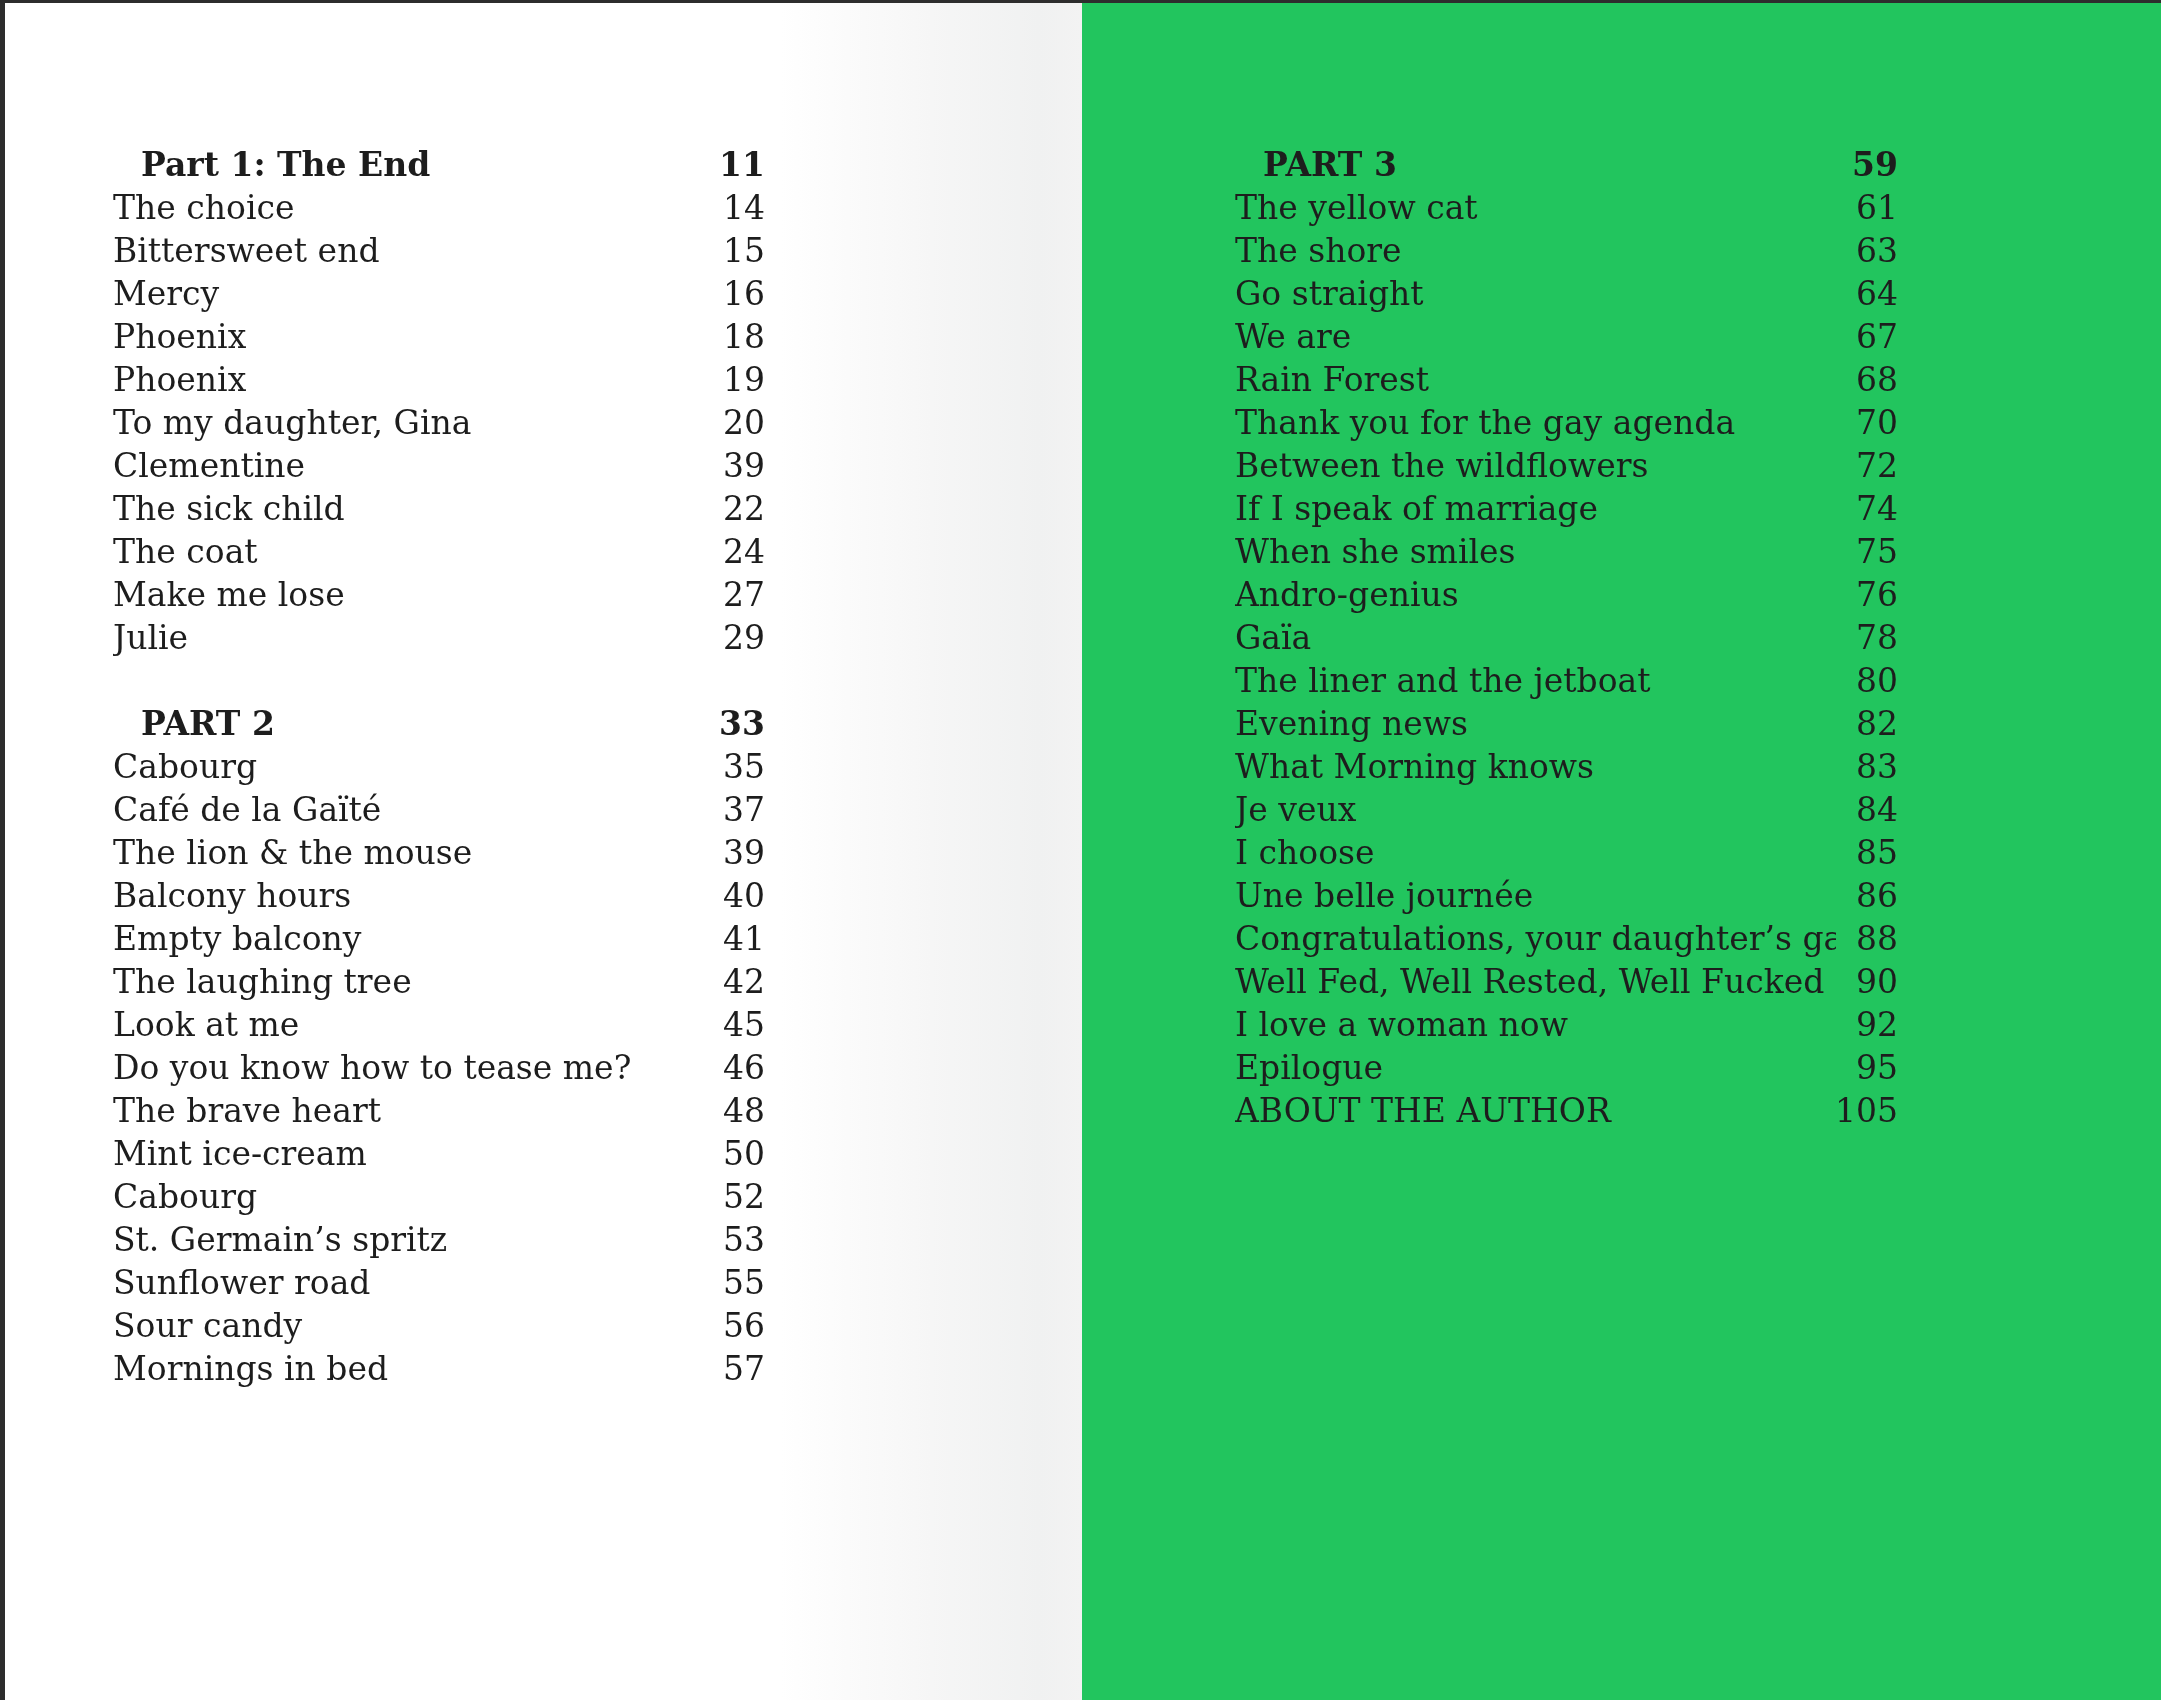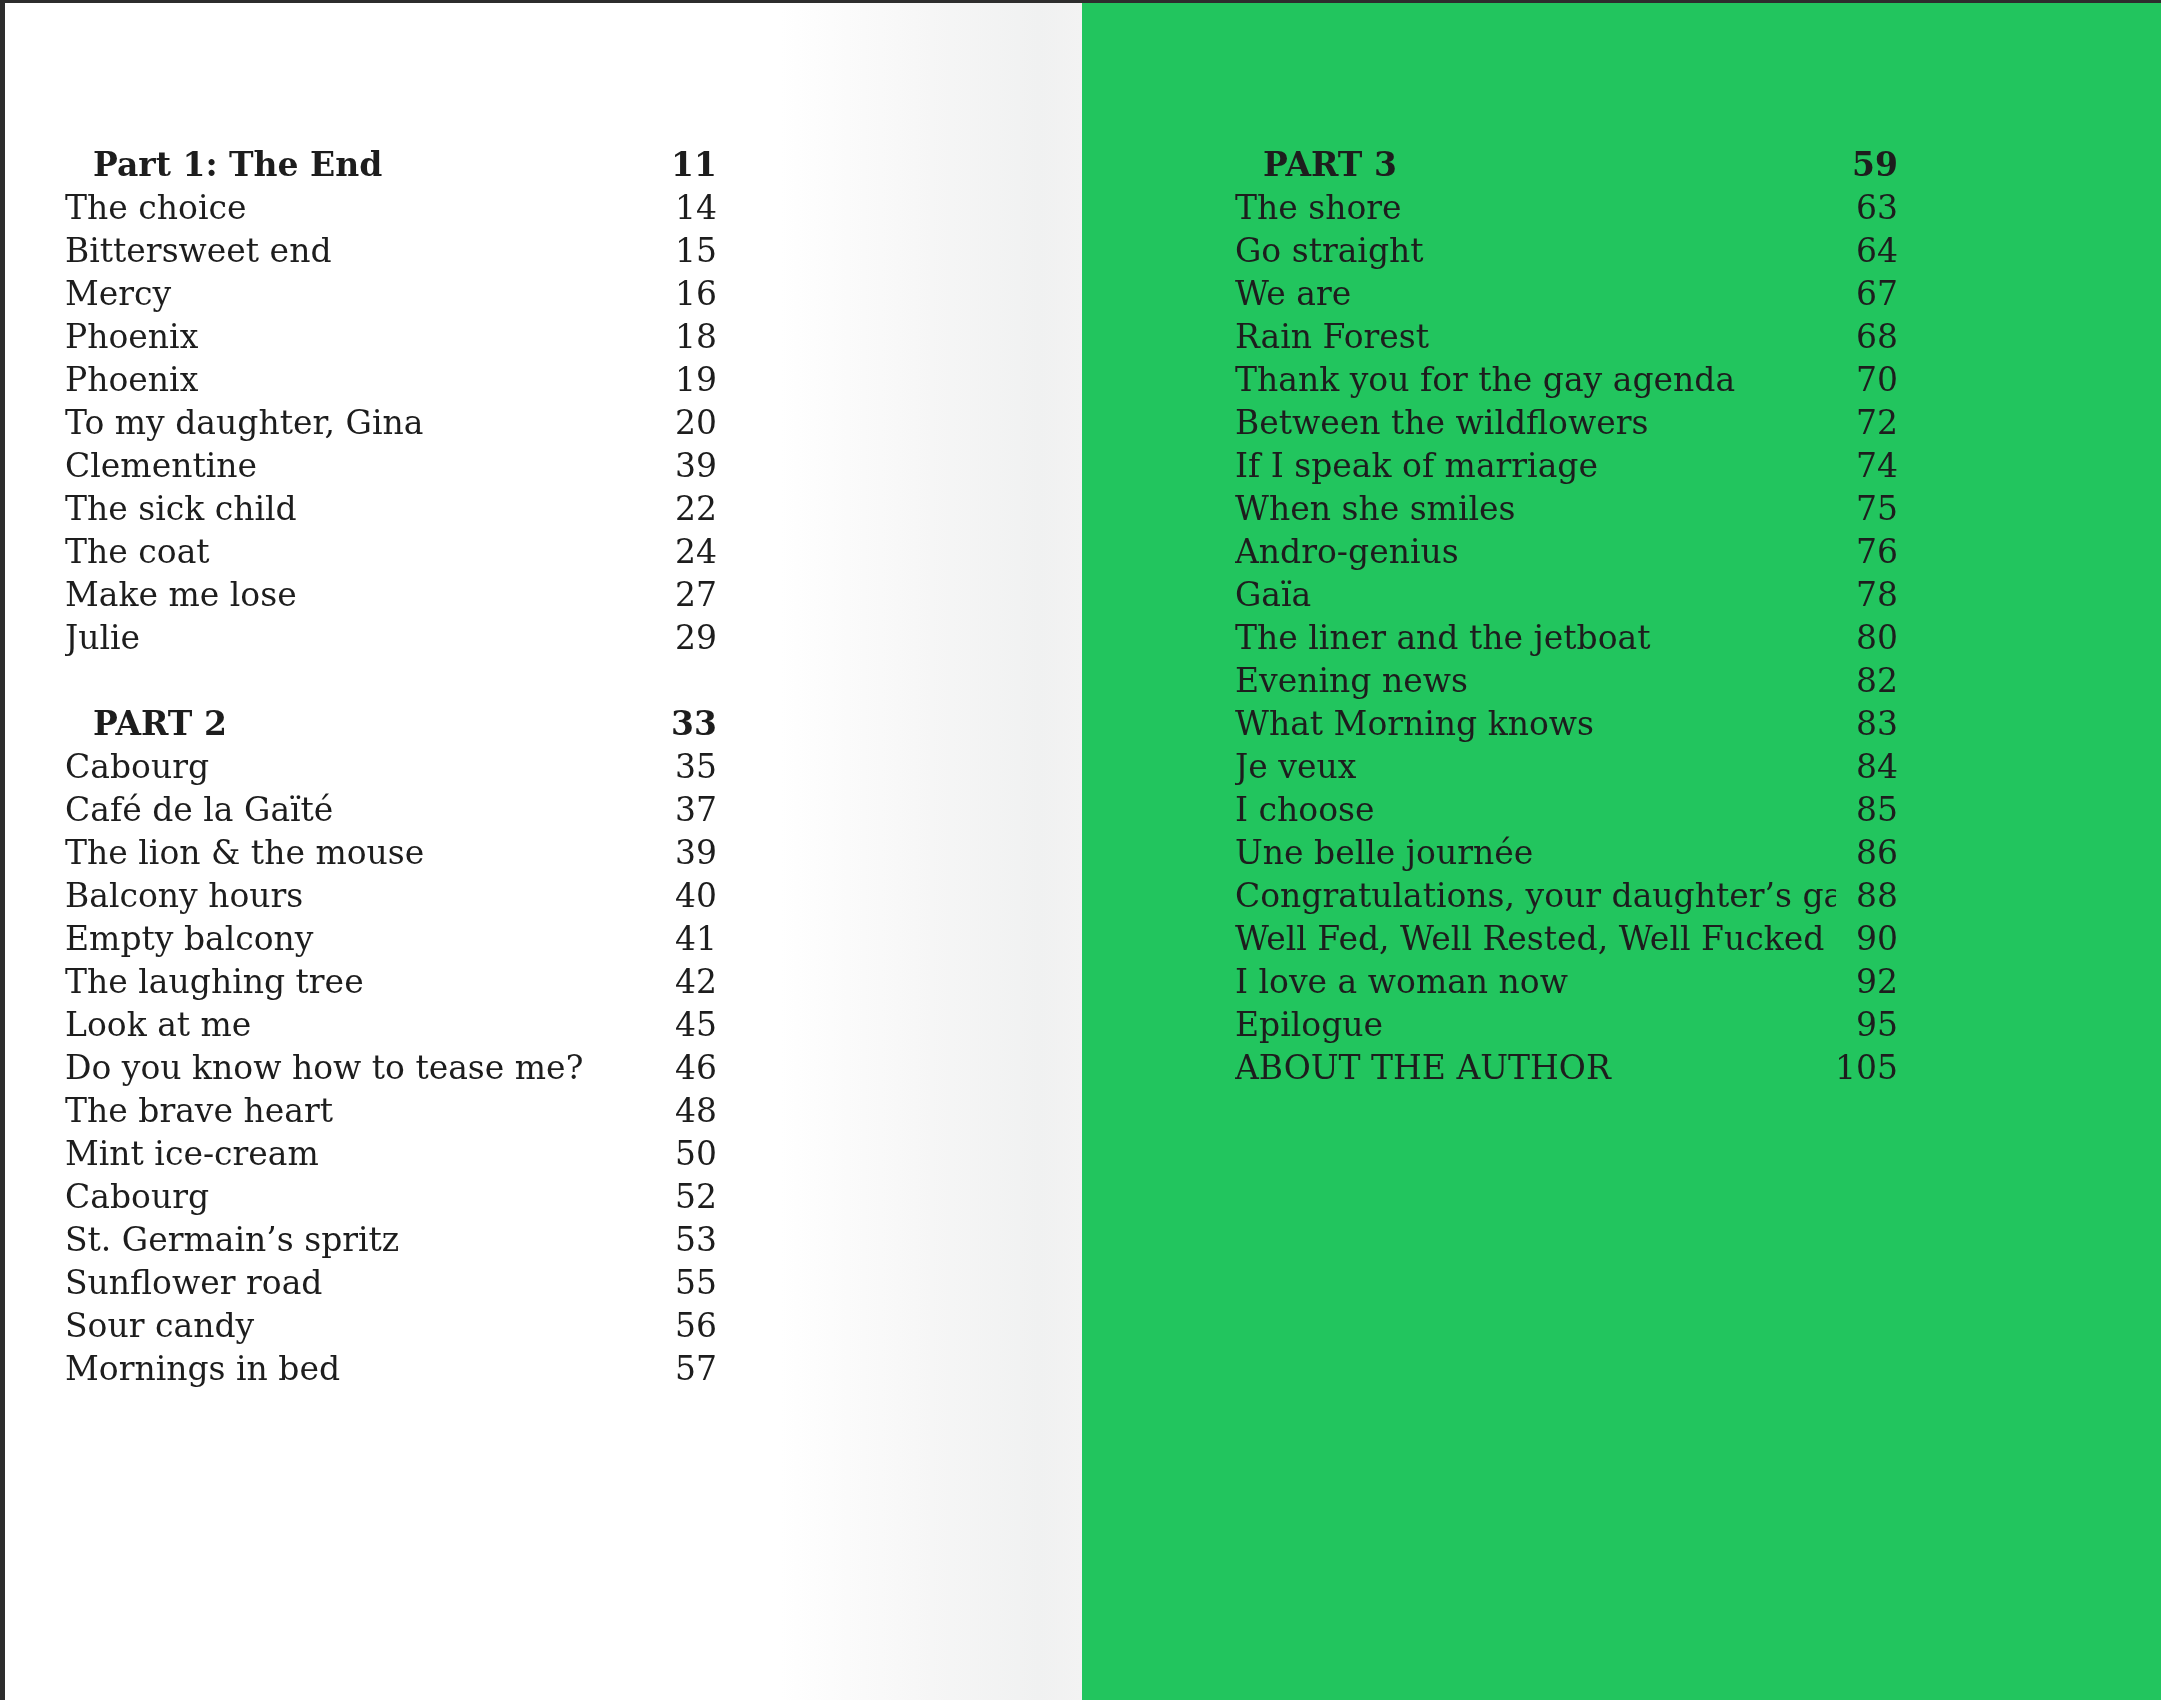--- a/index.html
+++ b/index.html
@@ -48,21 +48,21 @@
   .page-right {
     width: 1079px;
     background: #22c55e;
   }
   .toc {
     box-sizing: content-box;
     font-size: 33px;
     line-height: 43px;
   }
   .toc-left {
-    padding: 140px 0 0 60px;
+    padding: 140px 0 0 108px;
     width: 652px;
   }
   .toc-right {
     padding: 140px 0 0 153px;
     width: 663px;
   }
   .row {
     display: flex;
     align-items: baseline;
     height: 43px;
@@ -211,20 +211,24 @@
         </div>
       </div>
   </section>
   <section class="page page-right">
     <div class="toc toc-right" id="toc-right">
         <div class="row heading">
           <span class="t">PART 3</span>
           <span class="n">59</span>
         </div>
         <div class="row">
+          <span class="t">The yellow cat</span>
+          <span class="n">61</span>
+        </div>
+        <div class="row">
           <span class="t">The shore</span>
           <span class="n">63</span>
         </div>
         <div class="row">
           <span class="t">Go straight</span>
           <span class="n">64</span>
         </div>
         <div class="row">
           <span class="t">We are</span>
           <span class="n">67</span>

